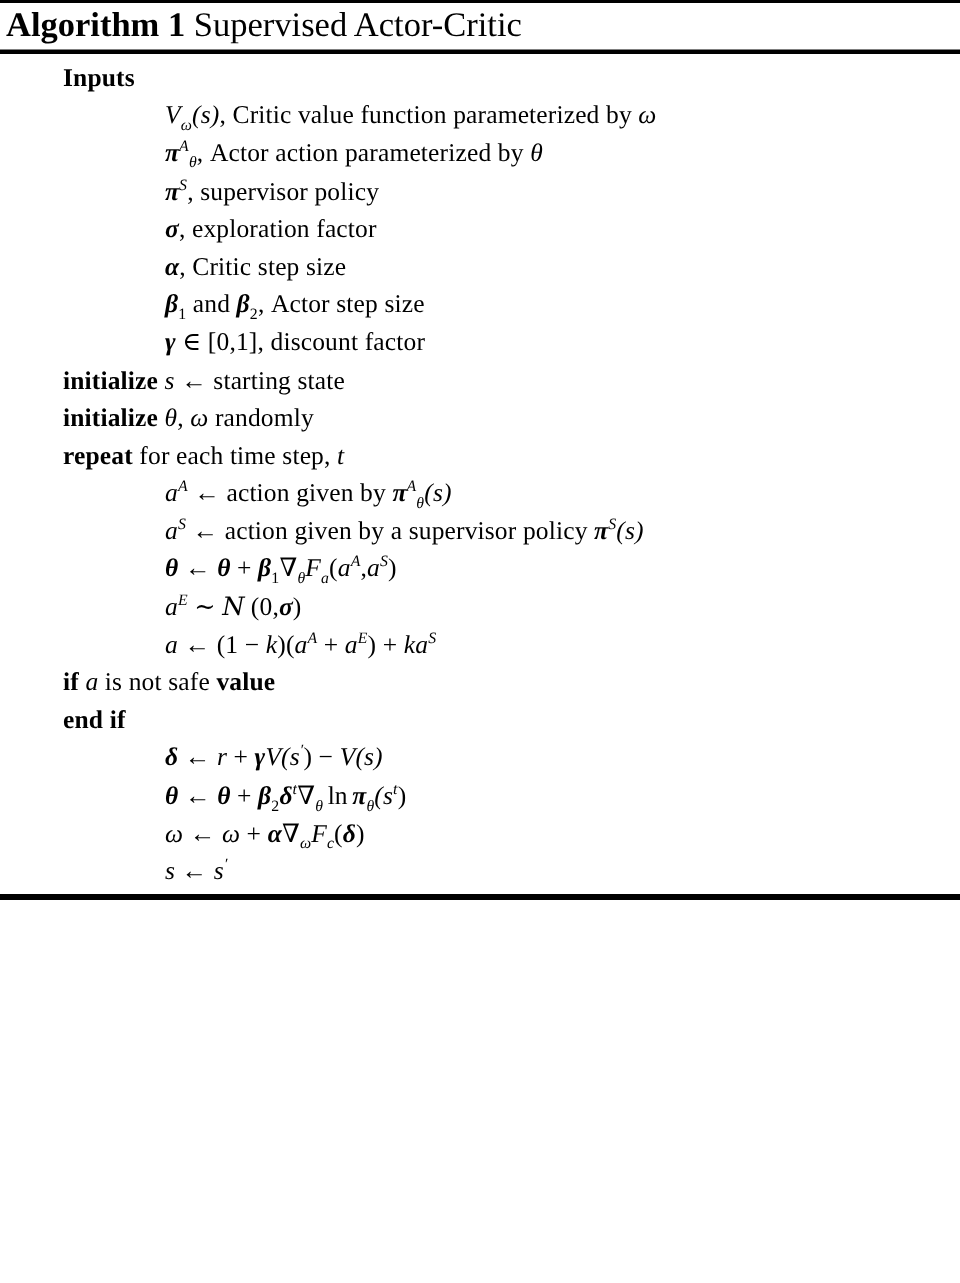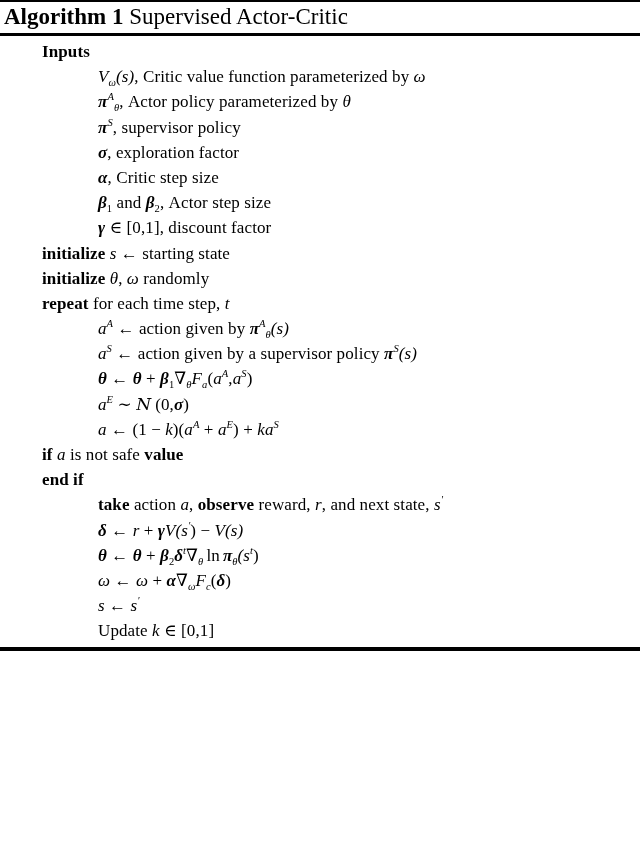--- a/index.html
+++ b/index.html
@@ -50,21 +50,21 @@
   }
   .line {
     font-size: 17px;
     line-height: 25.2px;
     height: 25.2px;
     white-space: nowrap;
     letter-spacing: 0.1px;
   }
   
   .ind1 { padding-left: 42px; }
-  .ind2 { padding-left: 98px; }
+  .ind2 { padding-left: 74px; margin-left: 36px; }
   .ind3 { padding-left: 106px; }
 
   .kw { font-weight: bold; }
   .var { font-style: italic; }
   .rm  { font-style: normal; }
   .gk  { font-style: italic; font-family: "Liberation Serif", "DejaVu Serif", serif; }
   .gkb { font-style: italic; font-weight: bold; }
 
   
   .scr {
@@ -102,21 +102,21 @@
 
     <div class="line ind1">
       <span class="kw">Inputs</span>
     </div>
 
     <div class="line ind2">
       <span class="var">V</span><sub class="gk">ω</sub><span class="var">(s)</span><span class="rm">, Critic value function parameterized by </span><span class="gk">ω</span>
     </div>
 
     <div class="line ind2">
-      <span class="gkb">π</span><sup class="var">A</sup><sub class="gk">θ</sub><span class="rm">, Actor policy parameterized by </span><span class="gk">θ</span>
+      <span class="gkb">π</span><sup class="var">A</sup><sub class="gk">θ</sub><span class="rm">, Actor action parameterized by </span><span class="gk">θ</span>
     </div>
 
     <div class="line ind2">
       <span class="gkb">π</span><sup class="var">S</sup><span class="rm">, supervisor policy</span>
     </div>
 
     <div class="line ind2">
       <span class="gkb">σ</span><span class="rm">, exploration factor</span>
     </div>
 
@@ -166,42 +166,36 @@
 
     <div class="line ind1">
       <span class="kw">if</span><span>&nbsp;</span><span class="var">a</span><span class="rm"> is not safe </span><span class="kw">value</span>
     </div>
 
 
     <div class="line ind1">
       <span class="kw">end if</span>
     </div>
 
-    <div class="line ind2">
-      <span class="kw">take</span><span class="rm"> action </span><span class="var">a</span><span class="rm">, </span><span class="kw">observe</span><span class="rm"> reward, </span><span class="var">r</span><span class="rm">, and next state, </span><span class="var">s</span><sup class="var">′</sup>
-    </div>
 
     <div class="line ind2">
       <span class="gkb">δ</span><span class="rm"> ← </span><span class="var">r</span><span class="rm"> + </span><span class="gkb">γ</span><span class="var">V</span><span class="var">(s</span><sup class="var">′</sup><span class="rm">)</span><span class="rm"> − </span><span class="var">V</span><span class="var">(s)</span>
     </div>
 
     <div class="line ind2">
       <span class="gkb">θ</span><span class="rm"> ← </span><span class="gkb">θ</span><span class="rm"> + </span><span class="gkb">β</span><sub class="rm">2</sub><span class="gkb">δ</span><sup class="var">t</sup><span class="rm">∇</span><sub class="gk">θ</sub><span class="rm sp">ln</span><span class="gkb sp">π</span><sub class="gk">θ</sub><span class="var">(s</span><sup class="var">t</sup><span class="rm">)</span>
     </div>
 
     <div class="line ind2">
       <span class="gk">ω</span><span class="rm"> ← </span><span class="gk">ω</span><span class="rm"> + </span><span class="gkb">α</span><span class="rm">∇</span><sub class="gk">ω</sub><span class="var">F</span><sub class="var">c</sub><span class="rm">(</span><span class="gkb">δ</span><span class="rm">)</span>
     </div>
 
     <div class="line ind2">
       <span class="var">s</span><span class="rm"> ← </span><span class="var">s</span><sup class="var">′</sup>
     </div>
 
-    <div class="line ind2">
-      <span class="rm">Update </span><span class="var">k</span><span class="rm"> ∈ [0,1]</span>
-    </div>
 
 
   </div>
 
   <div class="rule-bottom"></div>
 
 </div>
 
 </body></html>

